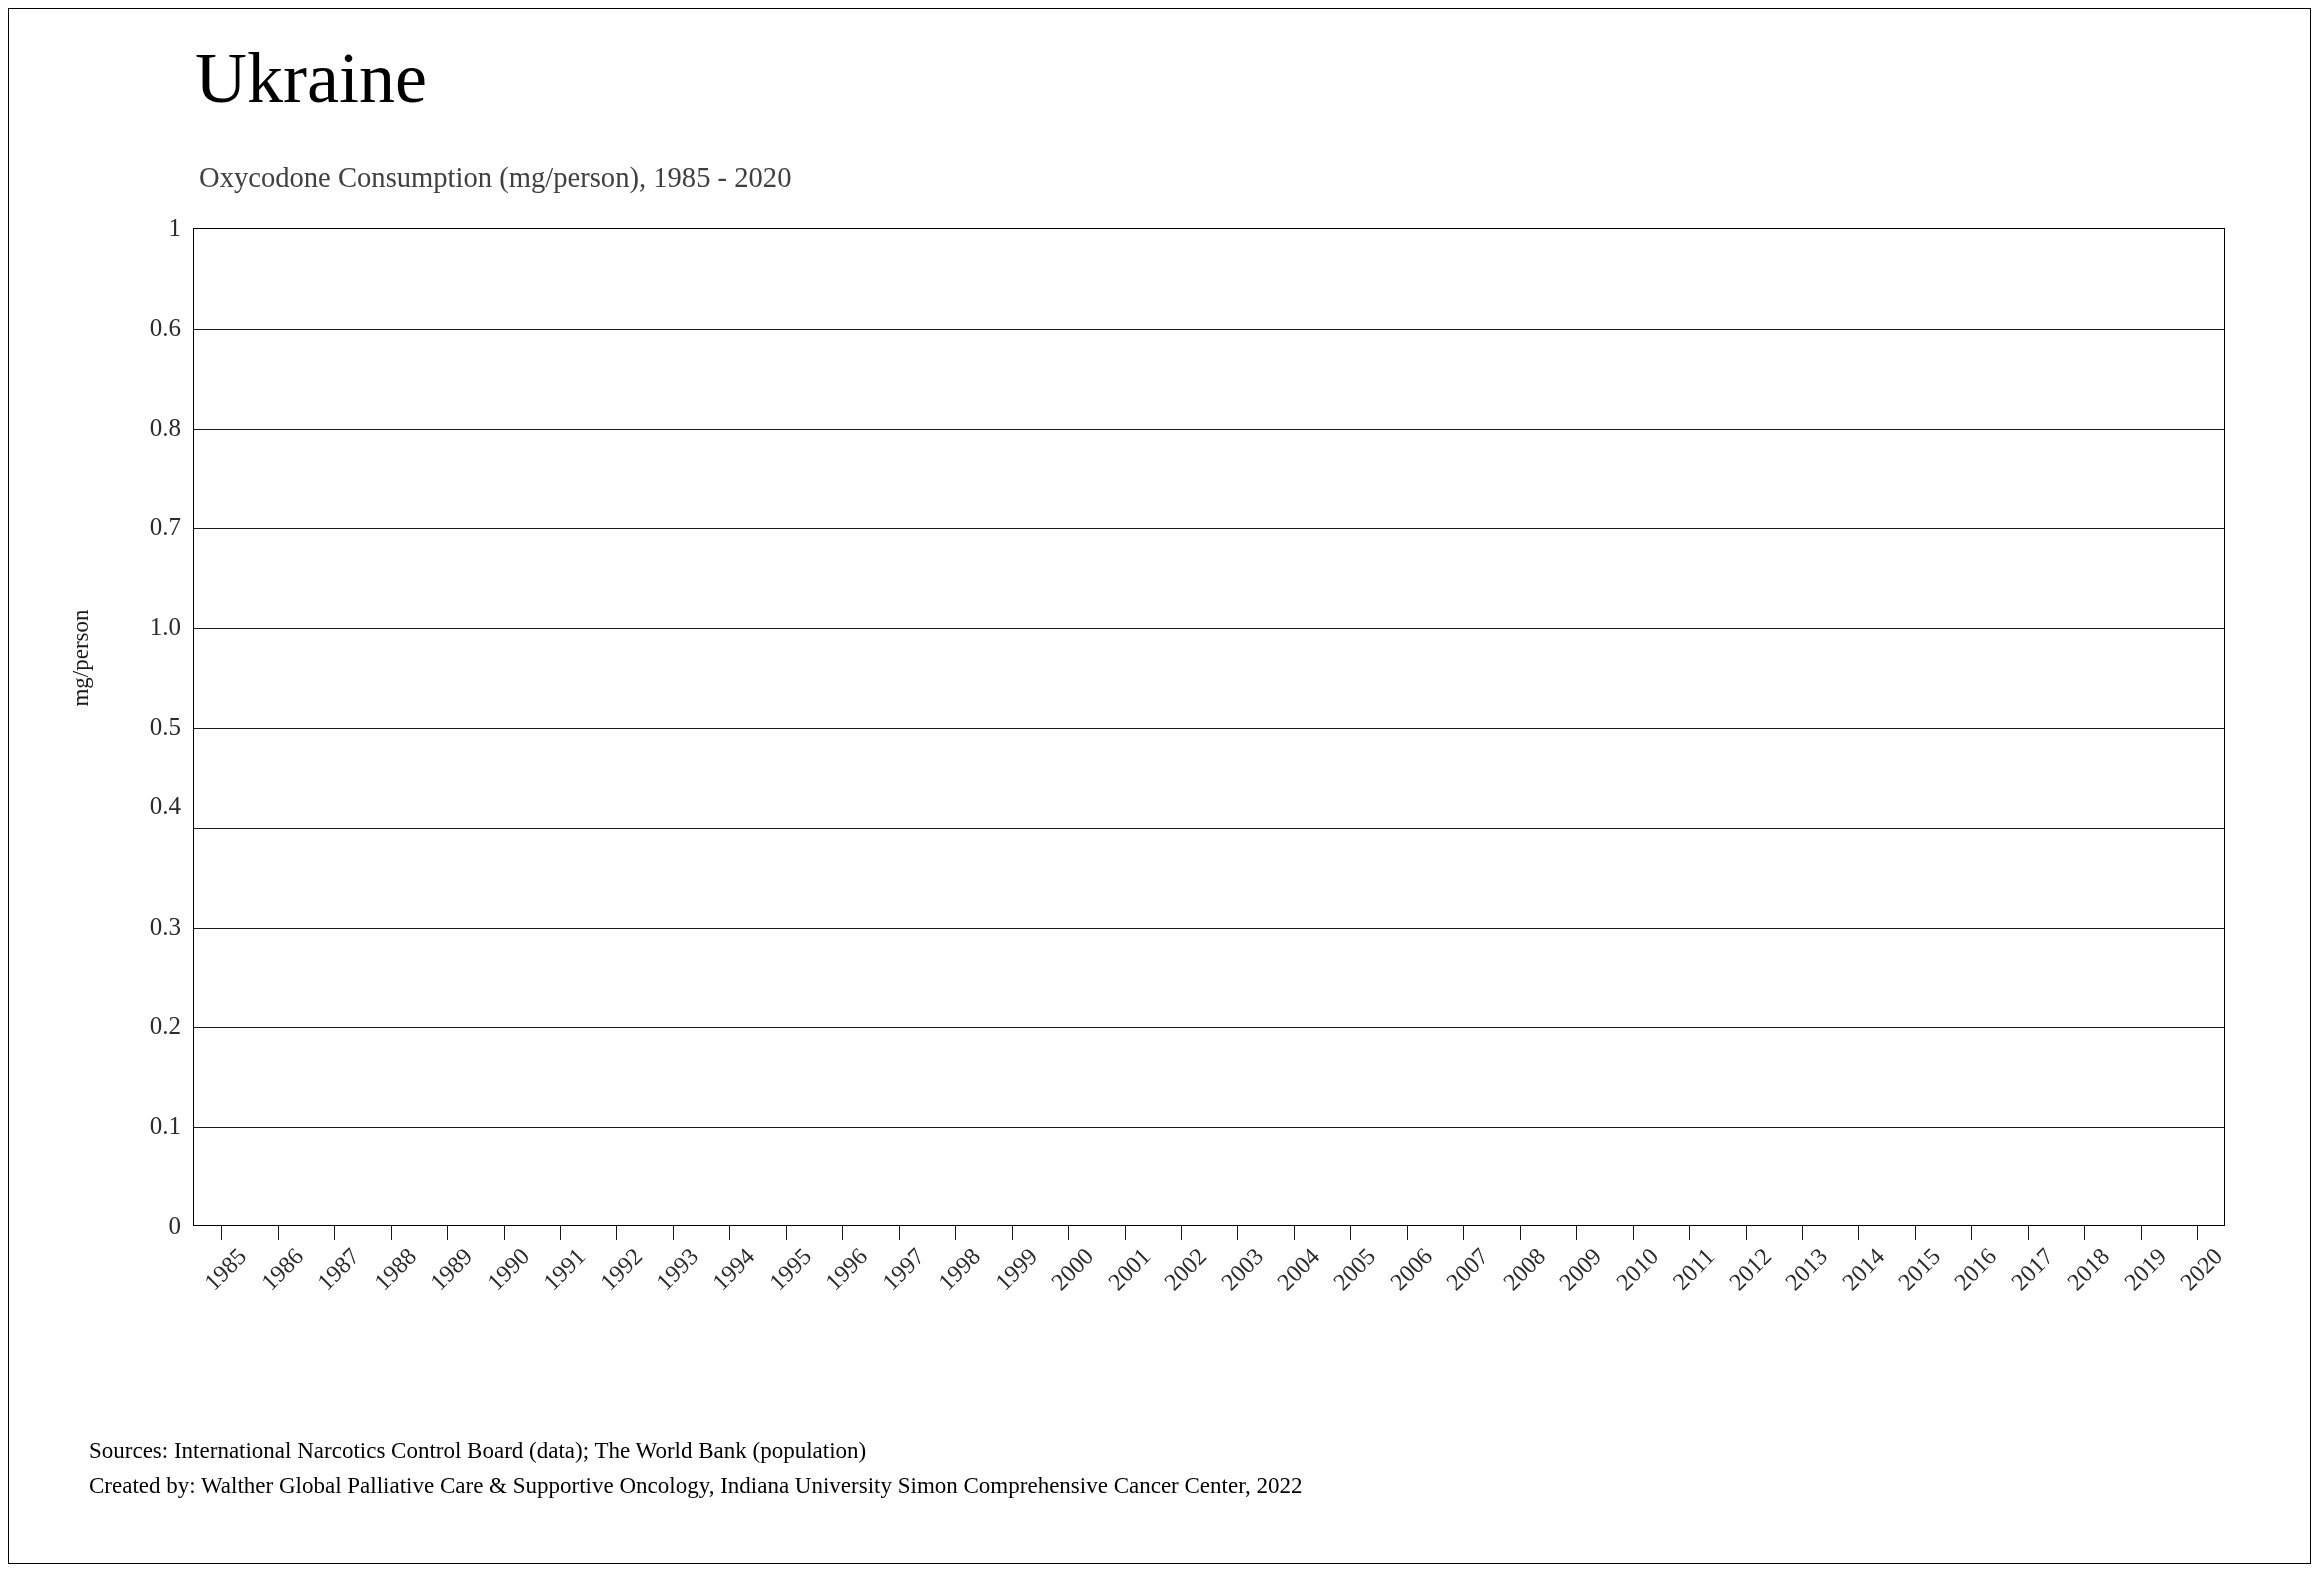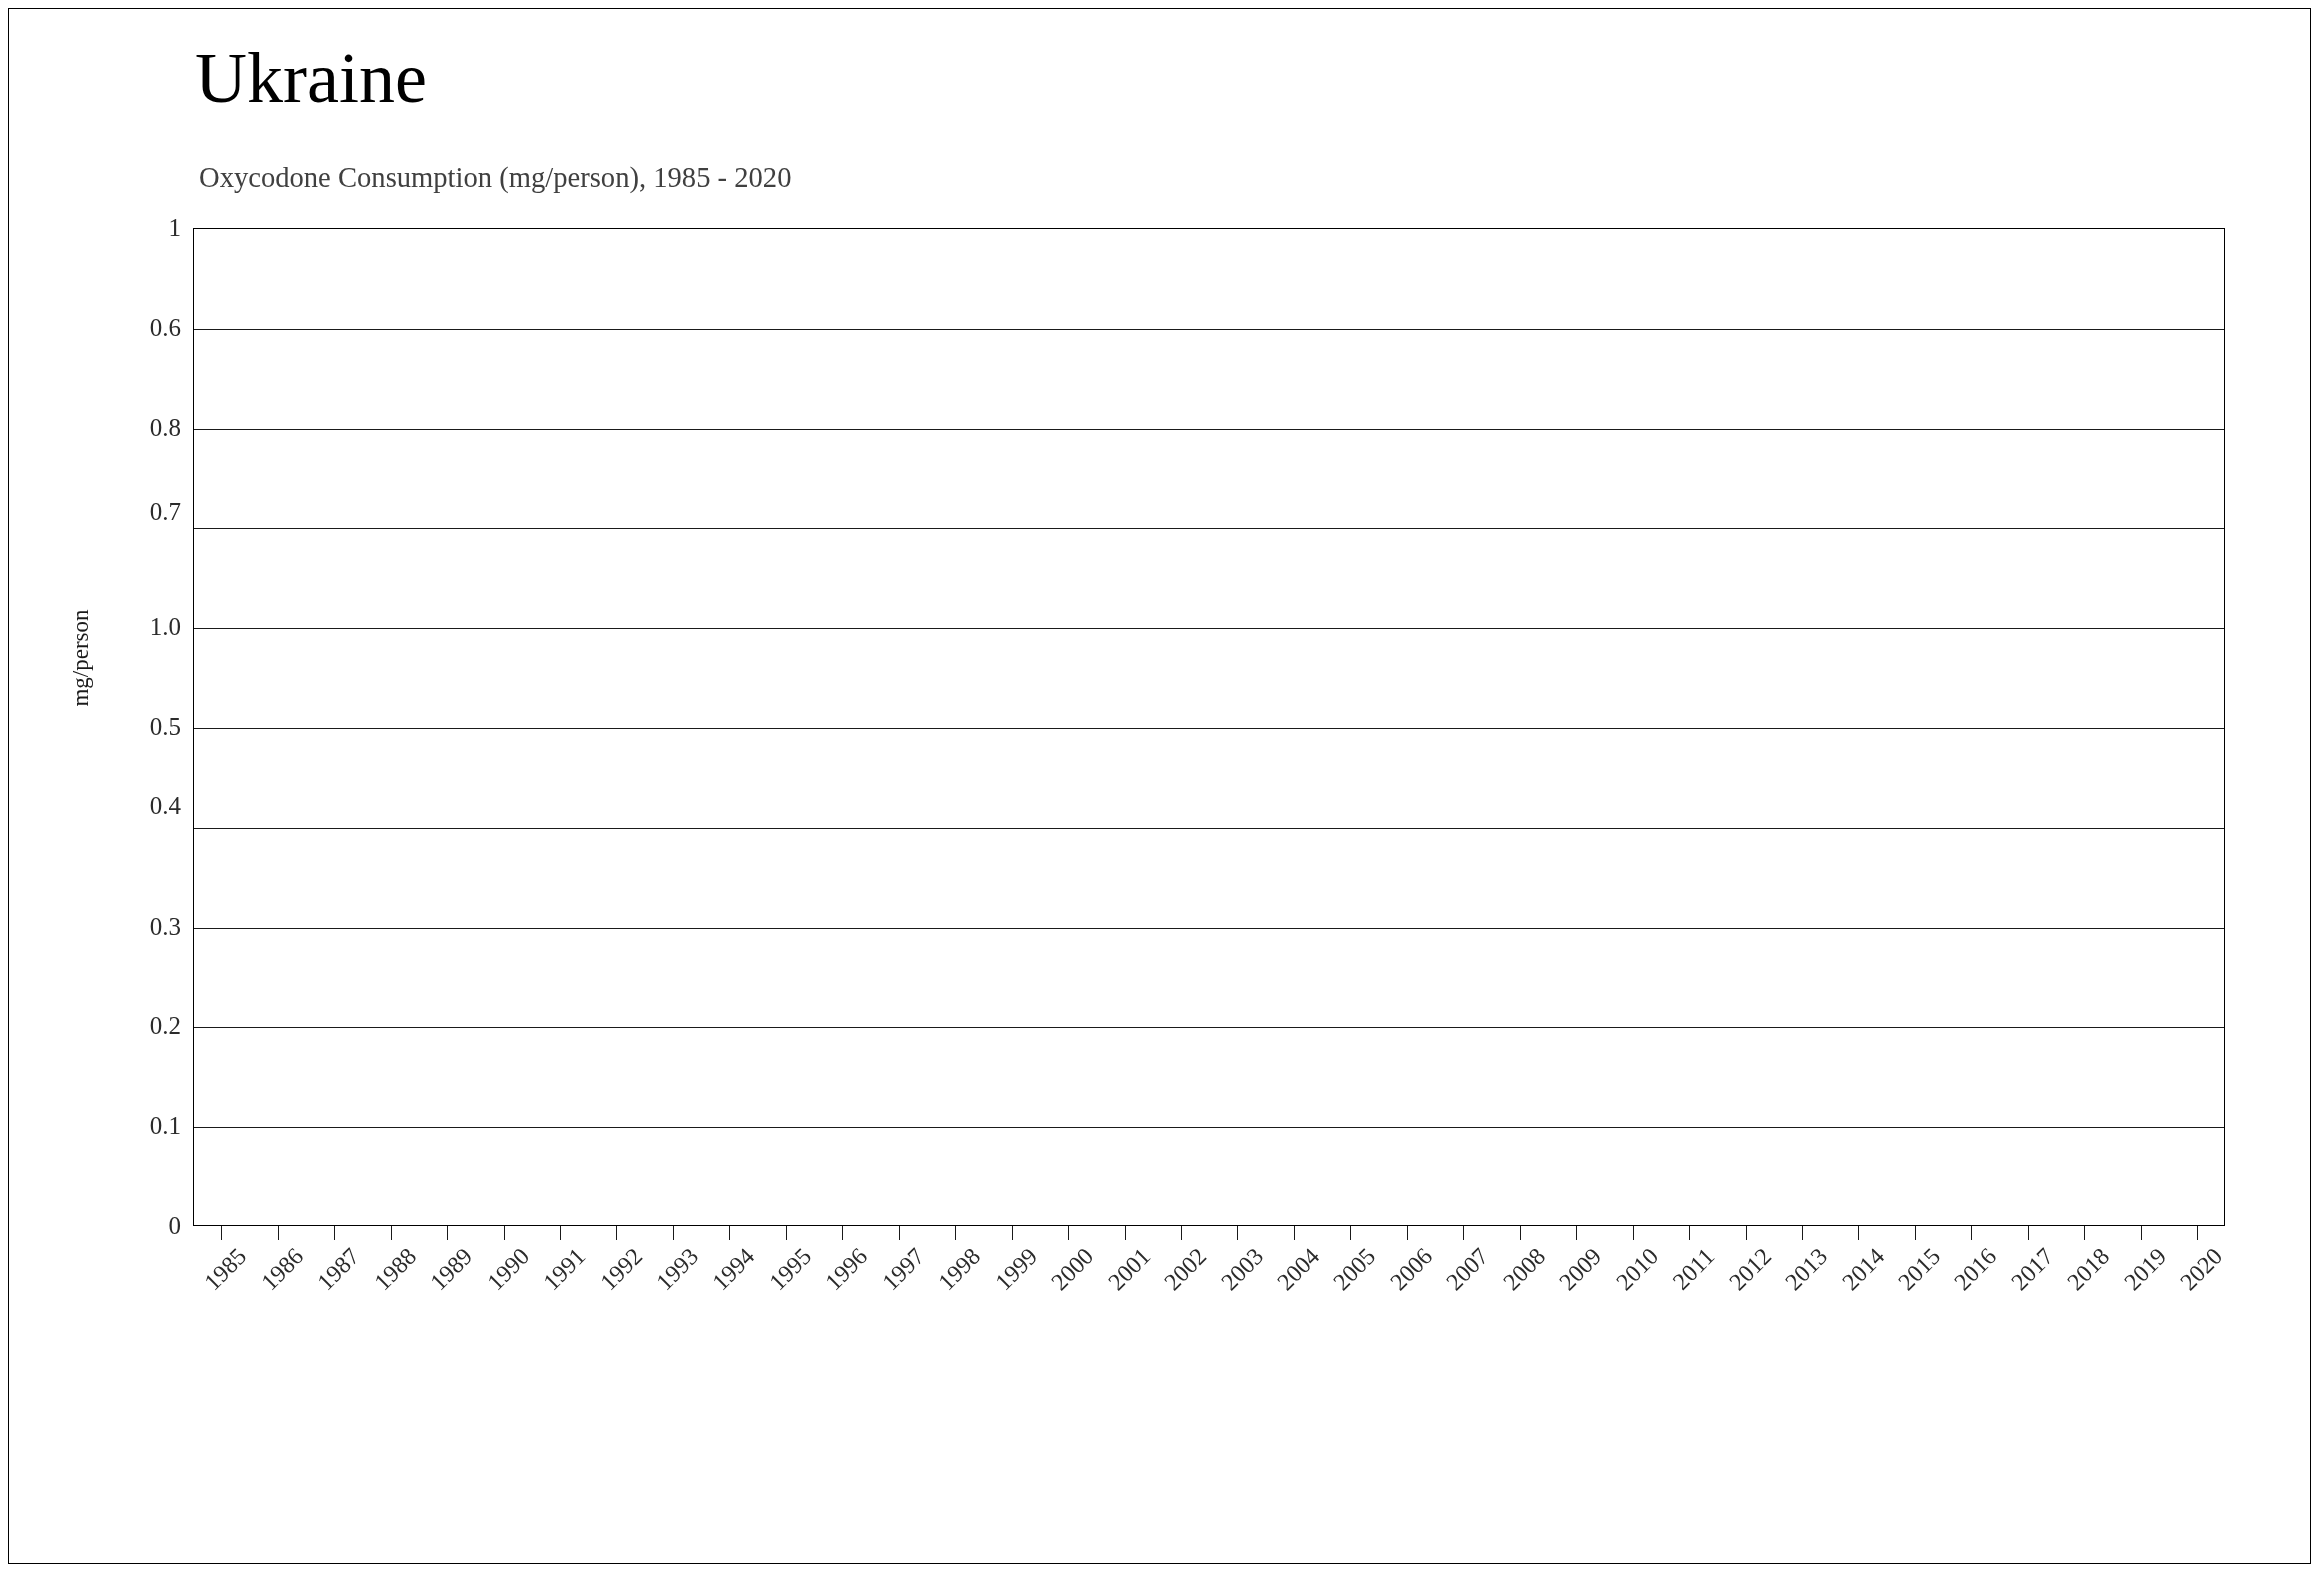--- a/index.html
+++ b/index.html
@@ -146,21 +146,21 @@
 <div id="page">
   <div id="frame"></div>
 
   <div id="title">Ukraine</div>
   <div id="subtitle">Oxycodone Consumption (mg/person), 1985 - 2020</div>
 
   <div id="ylabels">
       <div class="ytick-label" style="top: 0px;">1</div>
       <div class="ytick-label" style="top: 100px;">0.6</div>
       <div class="ytick-label" style="top: 200px;">0.8</div>
-      <div class="ytick-label" style="top: 284px; margin-left: 40px;">0.7</div>
+      <div class="ytick-label" style="top: 299px; margin-left: 40px;">0.7</div>
       <div class="ytick-label" style="top: 399px;">1.0</div>
       <div class="ytick-label" style="top: 499px;">0.5</div>
       <div class="ytick-label" style="top: 578px; text-align: center;">0.4</div>
       <div class="ytick-label" style="top: 699px;">0.3</div>
       <div class="ytick-label" style="top: 798px;">0.2</div>
       <div class="ytick-label" style="top: 898px;">0.1</div>
       <div class="ytick-label" style="top: 998px;">0</div>
     </div>
   <div id="y-axis-title">mg/person</div>
 
@@ -249,14 +249,18 @@
       <div class="xtick-label" style="left: 1621px; width: 110px; margin-left: -110px;">2013</div>
       <div class="xtick-label" style="left: 1678px; width: 110px; margin-left: -110px;">2014</div>
       <div class="xtick-label" style="left: 1734px; width: 110px; margin-left: -110px;">2015</div>
       <div class="xtick-label" style="left: 1790px; width: 110px; margin-left: -110px;">2016</div>
       <div class="xtick-label" style="left: 1847px; width: 110px; margin-left: -110px;">2017</div>
       <div class="xtick-label" style="left: 1903px; width: 110px; margin-left: -110px;">2018</div>
       <div class="xtick-label" style="left: 1960px; width: 110px; margin-left: -110px;">2019</div>
       <div class="xtick-label" style="left: 2016px; width: 110px; margin-left: -110px;">2020</div>
     </div>
 
+  <div id="footer">
+    <div>Sources: International Narcotics Control Board (data); The World Bank (population)</div>
+    <div>Created by: Walther Global Palliative Care &amp; Supportive Oncology, Indiana University Simon Comprehensive Cancer Center, 2022</div>
+  </div>
 </div>
 
 
 </body></html>

